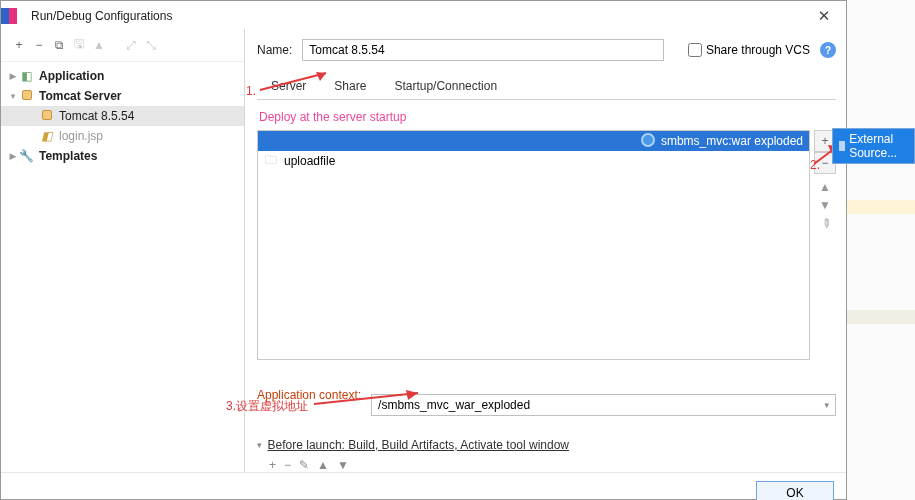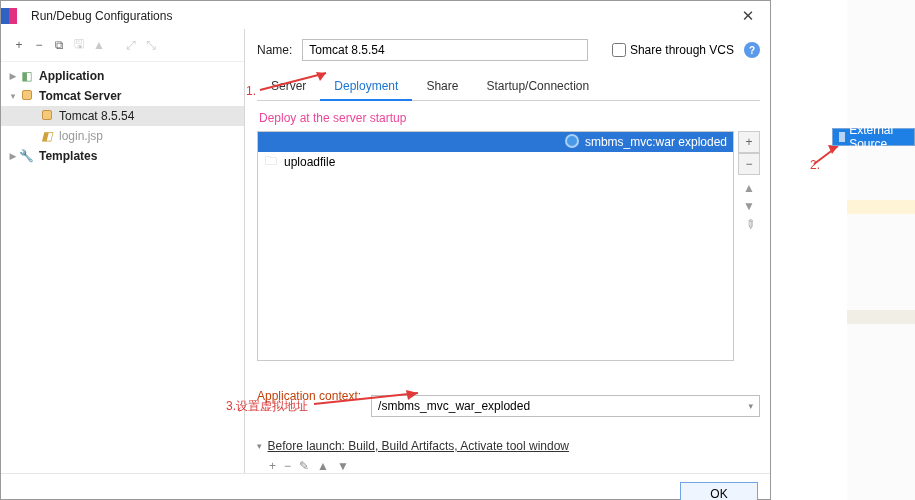--- a/index.html
+++ b/index.html
@@ -1,17 +1,17 @@
 <!DOCTYPE html>
 <html><head>
 <meta charset="utf-8">
 <style>
   * { box-sizing: border-box; margin: 0; padding: 0; font-family: "Segoe UI", Tahoma, sans-serif; font-size: 12px; }
   body { background: #fff; width: 915px; height: 500px; overflow: hidden; position: relative; }
-  .dialog { width: 771px; height: 500px; border: 1px solid #999; display: flex; flex-direction: column; background:#fff; position:relative; z-index:2;}
+  .dialog { width: 847px; height: 500px; border: 1px solid #999; display: flex; flex-direction: column; background:#fff; position:relative; z-index:2;}
   
   .titlebar { display:flex; align-items:center; padding:6px 8px 4px 8px; border-bottom:none; }
   .titlebar .icon-box { width:16px; height:16px; margin-right:6px; position:relative; }
   .ij-logo { position:relative; width:16px;height:16px; }
   .ij-logo::before { content:""; position:absolute; left:0; top:0; width:8px;height:16px; background:#e2317f;}
   .ij-logo::after  { content:""; position:absolute; right:0; top:0; width:8px;height:16px; background:#2f62c3;}
   .titlebar .title { color:#222; font-size:12px; flex:1;}
   .close-x { width:28px; text-align:center; font-size:15px; color:#444; cursor:default; }
   
   .body { flex:1; display:flex; }
@@ -46,21 +46,21 @@
   .section-label { padding:10px 0 6px 2px; color:#ec4899;}
   .deploy-area { display:flex; }
   .list-box { flex:1; height:230px; border:1px solid #c9c9c9; background:#fff; overflow:hidden;}
   .list-box .row { height:20px; display:flex; align-items:center; padding:0 6px; gap:6px;}
   .list-box .row.sel { background:#2976d6; color:#fff;justify-content:flex-end;}
   .list-box .row .ri { width:14px; text-align:center; }
   .war-ico::before{content:"";display:inline-block;width:10px;height:10px;border-radius:50%;background:#4a98e8;border:2px solid #aad0f8;}
   .folder-small{color:#b8b8b8;}
   .side-btns { display:flex; flex-direction:column; margin-left:4px; gap:0;}
   .sqbtn { width:22px;height:22px; border:1px solid #ccc; background:#f3f3f3; display:flex; align-items:center; justify-content:center; color:#666; font-size:12px;}
-  .popup { position:absolute; left:832px; top:128px; border:1px solid #7aa6d8; background:#1e7fe5; color:#fff; padding:2px 6px; height:18px; display:flex; align-items:center; gap:4px; font-size:11px; z-index:5;}
+  .popup { position:absolute; left:832px; top:128px; border:1px solid #7aa6d8; background:#1e7fe5; color:#fff; padding:2px 6px; height:36px; display:flex; align-items:center; gap:4px; font-size:11px; z-index:5;}
   .popup .sqpic{width:10px;height:10px; background:#b9d4f5;}
   .d-arrows { display:flex; flex-direction:column; margin-top:6px; align-items:center; color:#999;}
   .d-arrows span{height:18px; padding:0 4px;}
   .pencil { transform:rotate(45deg); }
   .context-row { display:flex; align-items:center; gap:10px; margin-top:14px;}
   .context-row label{color:#c2410c;}
   .context-row .combo { flex:1; height:22px; border:1px solid #bfbfbf; display:flex; align-items:center; padding:0 6px; justify-content:space-between;margin-top:20px;}
   .combo .dd{color:#888;font-size:9px;}
   .before-launch { margin-top:22px;}
   .bl-header { display:flex; align-items:center; gap:6px; color:#333;}
@@ -141,21 +141,20 @@
         <input type="text" value="Tomcat 8.5.54" style="">
         <div class="share">
           <input type="checkbox" style="">
           <span>Share through VCS</span>
         </div>
         <span class="help-q">?</span>
       </div>
 
       <div class="tabs">
         <div class="tab">Server</div>
-        <div class="tab active">Deployment</div>
         <div class="tab">Share</div>
         <div class="tab">Startup/Connection</div>
       </div>
 
       <div class="section-label">Deploy at the server startup</div>
 
       <div class="deploy-area">
         <div class="list-box">
           <div class="row sel">
             <span class="ri"><span class="war-ico"></span></span>

